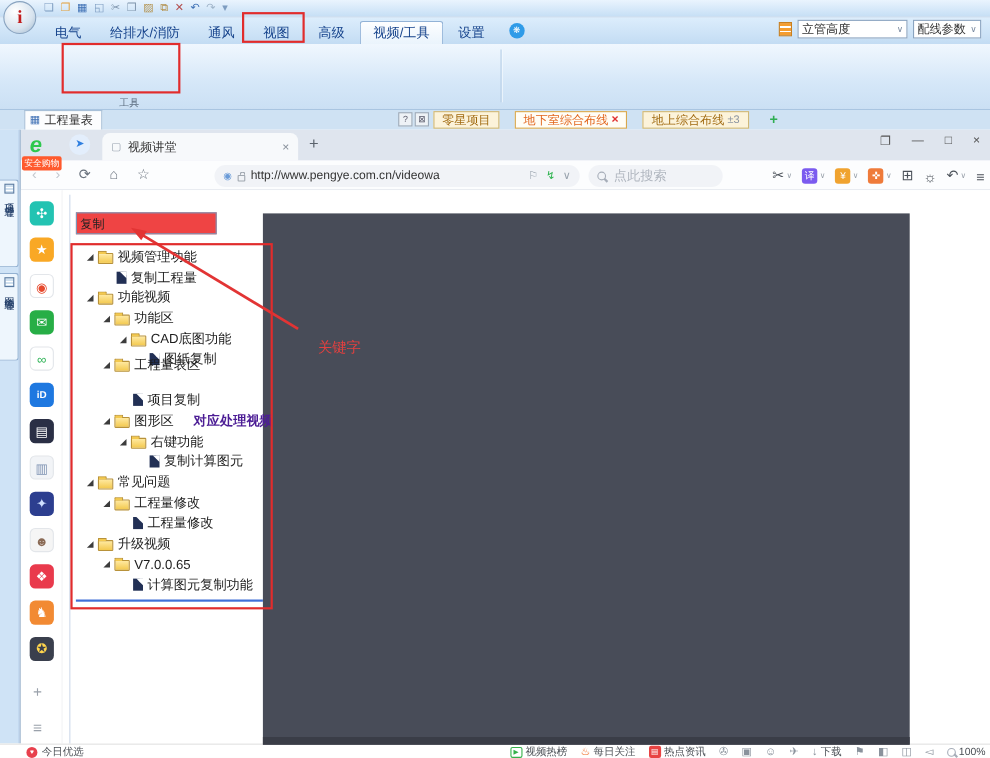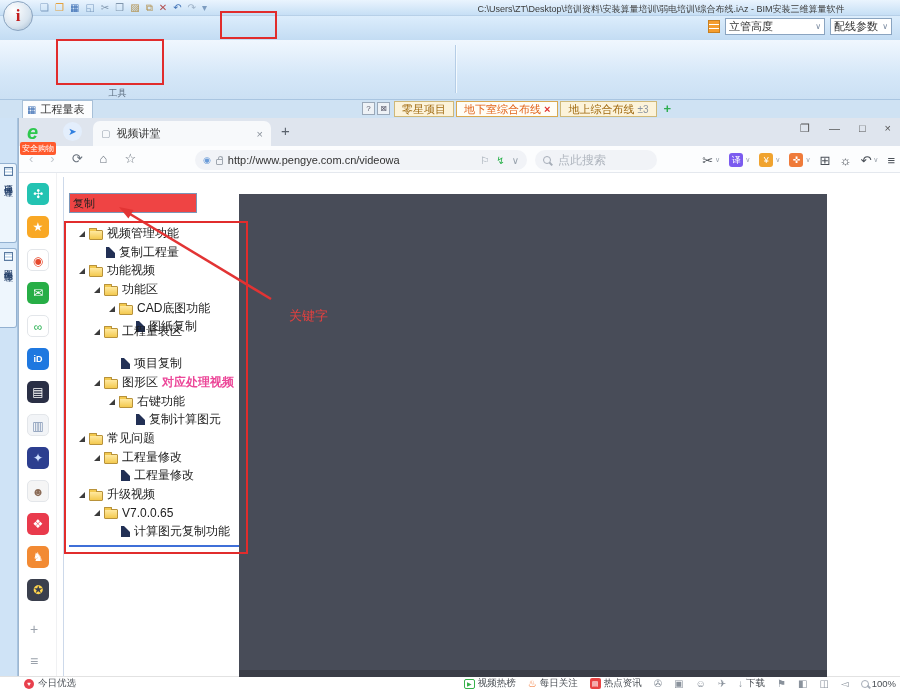--- a/index.html
+++ b/index.html
@@ -58,21 +58,21 @@
 
   
   .panelrow{position:absolute;left:0;top:100px;width:900px;height:18px;background:#cfe2f3;}
   .panel-tab{position:absolute;left:22px;top:0;height:18px;padding:0 8px 0 4px;background:#fcfdfe;
     border:1px solid #a8c0d8;border-bottom:none;font-size:11px;color:#333;
     display:flex;align-items:center;gap:4px;}
   .panel-tab .g{color:#3d6fb4;font-size:10px;}
   .panel-btns{position:absolute;left:362px;top:2px;display:flex;gap:2px;}
   .pbtn{width:13px;height:13px;border:1px solid #9aa8b8;background:#eef2f6;font-size:8px;
     color:#556;text-align:center;line-height:11px;}
-  .doc-tabs{position:absolute;left:394px;top:1px;display:flex;gap:2px;align-items:flex-end;}
+  .doc-tabs{position:absolute;left:394px;top:1px;display:flex;gap:14px;align-items:flex-end;}
   .dtab{height:16px;padding:0 7px;background:#fcf3da;border:1px solid #cfb878;font-size:11px;
     color:#a06a10;display:flex;align-items:center;gap:3px;white-space:nowrap;cursor:default;}
   .dtab.active{background:#fffdf6;color:#e2641b;border-color:#d9a84e;}
   .dtab .close{color:#e03030;font-weight:bold;}
   .dtab .badge{color:#8d96a2;font-size:10px;}
   .add-tab{color:#2fae52;font-weight:bold;font-size:13px;padding:0 5px;line-height:16px;}
 
   
   .sidestrip{position:absolute;left:0;top:118px;width:18px;height:558px;background:#cfe3f6;
     border-right:1px solid #a8c4e0;}
@@ -144,21 +144,21 @@
   .trow{position:absolute;display:flex;align-items:center;gap:4px;font-size:12px;color:#1c1c1c;
     white-space:nowrap;z-index:44;height:15px;}
   .tri{width:0;height:0;border-left:6px solid transparent;border-bottom:6px solid #3c3c3c;flex:none;}
   .icon-folder{width:14px;height:10px;background:linear-gradient(#ffe9a0,#f3c94f);
     border:1px solid #b8923a;border-radius:1px;position:relative;margin-top:2px;flex:none;}
   .icon-folder::before{content:"";position:absolute;top:-3px;left:-1px;width:6px;height:2px;
     background:#f3c94f;border:1px solid #b8923a;border-bottom:none;border-radius:1px 1px 0 0;}
   .icon-doc{width:9px;height:11px;background:#223055;position:relative;flex:none;}
   .icon-doc::after{content:"";position:absolute;right:0;top:0;
     border:3px solid #fff;border-left-color:transparent;border-bottom-color:transparent;}
-  .t-annot{color:#ec4899;font-weight:bold;font-size:12px;}
+  .t-annot{color:#4c1d95;font-weight:bold;margin-left:14px;font-size:12px;}
 
   .red-frame{position:absolute;border:2px solid #e12c2c;z-index:100;pointer-events:none;}
   .kw-label{position:absolute;left:232px;top:134px;color:#e5403f;font-size:13px;z-index:60;}
   .arrow-svg{position:absolute;left:0;top:0;width:844px;height:504px;z-index:90;pointer-events:none;}
 
   
   .statusbar{position:absolute;left:0;top:676px;width:900px;height:13px;background:#fff;
     border-top:1px solid #e2e2e2;font-size:9.5px;color:#4a4f55;}
   .sb-left{position:absolute;left:24px;top:0px;display:flex;align-items:center;gap:4px;height:13px;}
   .heart{width:10px;height:10px;background:#e8404d;border-radius:50%;color:#fff;font-size:6px;
@@ -185,25 +185,34 @@
         <span class="qat-ic" style="color: rgb(125, 156, 192);">◱</span>
         <span class="qat-ic" style="color: rgb(128, 150, 173);">✂</span>
         <span class="qat-ic" style="color: rgb(128, 150, 173);">❒</span>
         <span class="qat-ic" style="color: rgb(179, 146, 79);">▨</span>
         <span class="qat-ic" style="color: rgb(179, 146, 79);">⧉</span>
         <span class="qat-ic" style="color: rgb(179, 77, 77);">✕</span>
         <span class="qat-ic" style="color: rgb(61, 111, 180);">↶</span>
         <span class="qat-ic" style="color: rgb(159, 179, 200);">↷</span>
         <span class="qat-ic" style="color: rgb(125, 156, 192);">▾</span>
       </div>
-    <div class="title-text">C:\Users\ZT\Desktop\培训资料\安装算量培训\弱电培训\综合布线.iAz - BIM安装三维算量软件</div>
   </div>
   <div class="app-logo">i</div>
 
   <div class="menubar">
+    <div class="menu-items">
+        <div class="menu-item">电气</div>
+        <div class="menu-item">给排水/消防</div>
+        <div class="menu-item">通风</div>
+        <div class="menu-item">视图</div>
+        <div class="menu-item">高级</div>
+        <div class="menu-item active">视频/工具</div>
+        <div class="menu-item">设置</div>
+        <div class="menu-circle">❋</div>
+      </div>
     <div class="menu-right">
       <span class="layers-ic"></span>
       <span class="combo w1">
         <span>立管高度</span>
         <span class="caret">∨</span>
       </span>
       <span class="combo w2">
         <span>配线参数</span>
         <span class="caret">∨</span>
       </span>

